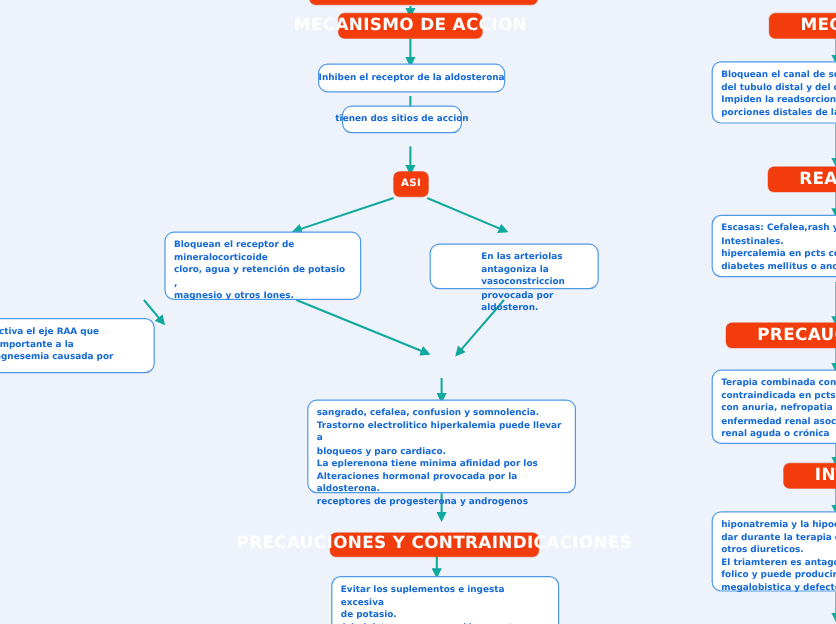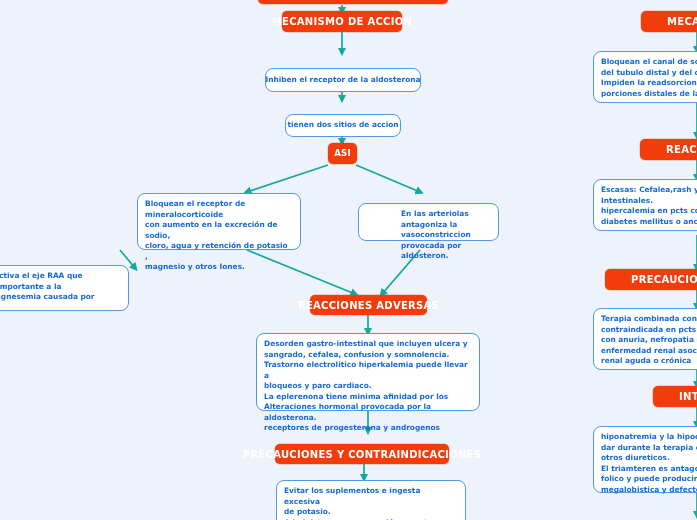--- a/index.html
+++ b/index.html
@@ -25,21 +25,21 @@
   .node {
     position: absolute;
     box-sizing: border-box;
   }
   
   .pill {
     background: #f23c0b;
     color: #ffffff;
     border-radius: 5px;
     font-weight: bold;
-    font-size: 10px;
+    font-size: 14px;
     letter-spacing: 0.3px;
     display: flex;
     align-items: center;
     justify-content: center;
     text-align: center;
     padding: 4px 26px;
     line-height: 1.1;
     white-space: nowrap;
     box-shadow: 0 0 0 0.5px rgba(200,50,10,0.35);
   }
@@ -58,21 +58,20 @@
     line-height: 1.42;
     padding: 5px 7px;
     box-sizing: border-box;
   }
   .bbox.center {
     display: flex;
     align-items: center;
     justify-content: center;
     text-align: center;
     white-space: nowrap;
-    margin-top: 15px;
   }
   .bbox p {
     margin: 0;
   }
   
   .pill.cropped-top {
     border-radius: 0 0 5px 5px;
   }
 </style>
 </head>
@@ -114,48 +113,45 @@
       <path d="M697,492 L697,515"></path>
     </g>
   </svg>
 
   <div class="node pill cropped-top" style="left:258px; top:-8px; width:190px; height:12px;"></div>
 
   <div class="node pill" style="left:282px; top:11px; width:120px; height:21px;">MECANISMO DE ACCION</div>
 
   <div class="node bbox center" style="left:265px; top:53px; width:156px; height:24px;">Inhiben el receptor de la aldosterona</div>
 
-  <div class="node bbox center" style="left:285px; top:99px; width:116px; height:23px;">tienen dos sitios de accion</div>
+  <div class="node bbox center" style="left:285px; top:88px; width:100px; height:23px;">tienen dos sitios de accion</div>
 
   <div class="node pill small" style="left:328px; top:143px; width:29px; height:21px;">ASI</div>
 
   <div class="node bbox" style="left:137px; top:193px; width:164px; height:57px;">
     <p>Bloquean el receptor de mineralocorticoide</p>
-    <p>con aumento en la excreción de sodio,</p>
     <p>cloro, agua y retención de potasio ,</p>
     <p>magnesio y otros Iones.</p>
   </div>
 
   <div class="node bbox" style="left:358px; top:203px; width:141px; height:38px;padding-left:42px;">
     <p>En las arteriolas antagoniza la</p>
     <p>vasoconstriccion provocada por</p>
     <p>aldosteron.</p>
   </div>
 
   <div class="node bbox" style="left:-38px; top:265px; width:167px; height:46px;">
     <p>tinua activa el eje RAA que</p>
     <p>forma importante  a la</p>
     <p>hipomagnesemia causada por</p>
     <p>s</p>
   </div>
 
-  <div class="node pill" style="left:310px; top:295px; width:117px; height:20px;">REACCIONES ADVERSAS</div>
 
   <div class="node bbox" style="left:256px; top:333px; width:224px; height:78px;">
-    <p>Desorden gastro-intestinal que incluyen ulcera y</p>
     <p>sangrado, cefalea, confusion y somnolencia.</p>
     <p>Trastorno electrolitico hiperkalemia puede llevar a</p>
     <p>bloqueos y paro cardiaco.</p>
     <p>La eplerenona tiene minima afinidad por los</p>
     <p>Alteraciones hormonal provocada por la aldosterona.</p>
     <p>receptores de progesterona y androgenos</p>
   </div>
 
   <div class="node pill" style="left:275px; top:444px; width:174px; height:20px;">PRECAUCIONES Y CONTRAINDICACIONES</div>
 

